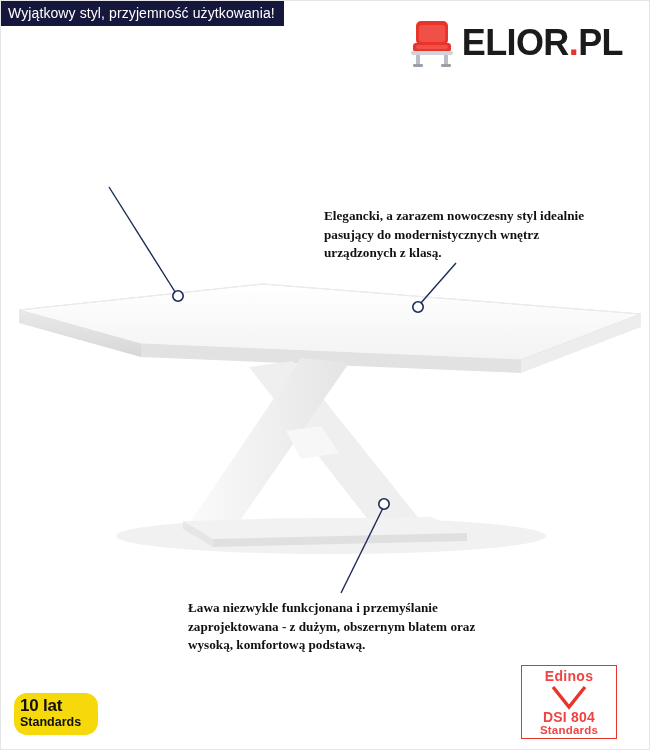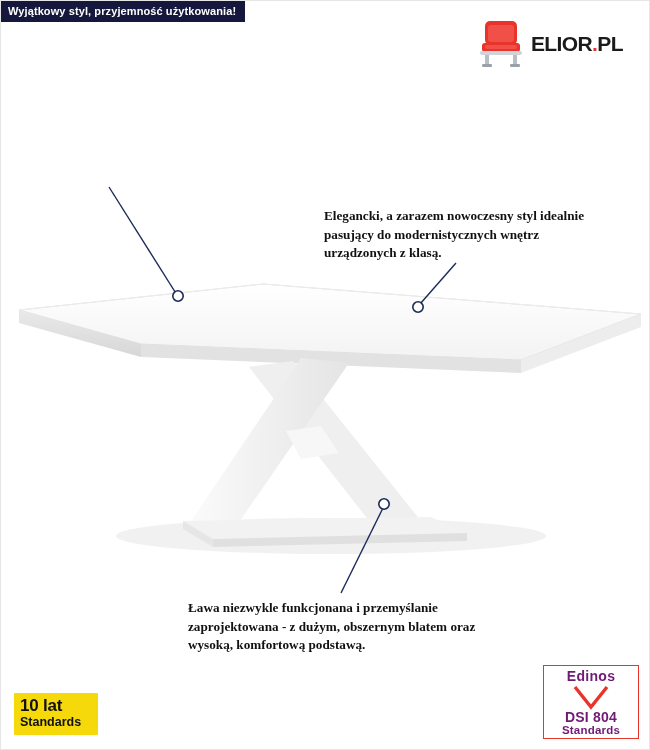--- a/index.html
+++ b/index.html
@@ -24,22 +24,22 @@
   }
 
   
   .top-banner {
     position: absolute;
     left: 0;
     top: 0;
     background: #16173c;
     color: #ffffff;
     font-family: "Liberation Sans", sans-serif;
-    font-size: 11px;
-    font-weight: bold;
+    font-size: 14px;
+    font-weight: normal;
     padding: 4px 9px 5px 7px;
     letter-spacing: .1px;
     white-space: nowrap;
   }
 
   
   .logo {
     position: absolute;
     right: 26px;
     top: 18px;
@@ -47,21 +47,21 @@
     align-items: center;
     gap: 7px;
   }
   .logo-chair {
     position: relative;
     width: 46px;
     height: 48px;
   }
   .logo-text {
     font-family: "Liberation Sans", sans-serif;
-    font-size: 21px;
+    font-size: 36px;
     font-weight: bold;
     color: #1b1b1b;
     letter-spacing: -0.6px;
     line-height: 1;
     text-align: center;
   }
   .logo-text .dot {
     color: #e8342a;
   }
 
@@ -87,50 +87,50 @@
     height: 750px;
   }
 
   
   .warranty {
     position: absolute;
     left: 13px;
     bottom: 14px;
     width: 84px;
     background: #f5d90a;
-    border-radius: 1px;
+    border-radius: 13px;
     padding: 4px 6px 5px 6px;
     box-sizing: border-box;
     font-family: "Liberation Sans", sans-serif;
     color: #111111;
   }
   .warranty .years {
     font-size: 17px;
     font-weight: bold;
     line-height: 18px;
     letter-spacing: -0.2px;
   }
   .warranty .sub {
     font-size: 12.5px;
     font-weight: bold;
     line-height: 15px;
   }
 
   
   .cert {
     position: absolute;
-    right: 10px;
+    right: 32px;
     bottom: 10px;
     width: 96px;
     height: 74px;
     border: 1.5px solid #e8342a;
     box-sizing: border-box;
     background: #ffffff;
     font-family: "Liberation Sans", sans-serif;
-    color: #701a75;
+    color: #ef4444;
     text-align: center;
     margin-left: 32px;
   }
   .cert .brand {
     font-size: 14px;
     font-weight: bold;
     letter-spacing: .3px;
     margin-top: 3px;
     line-height: 15px;
   }

